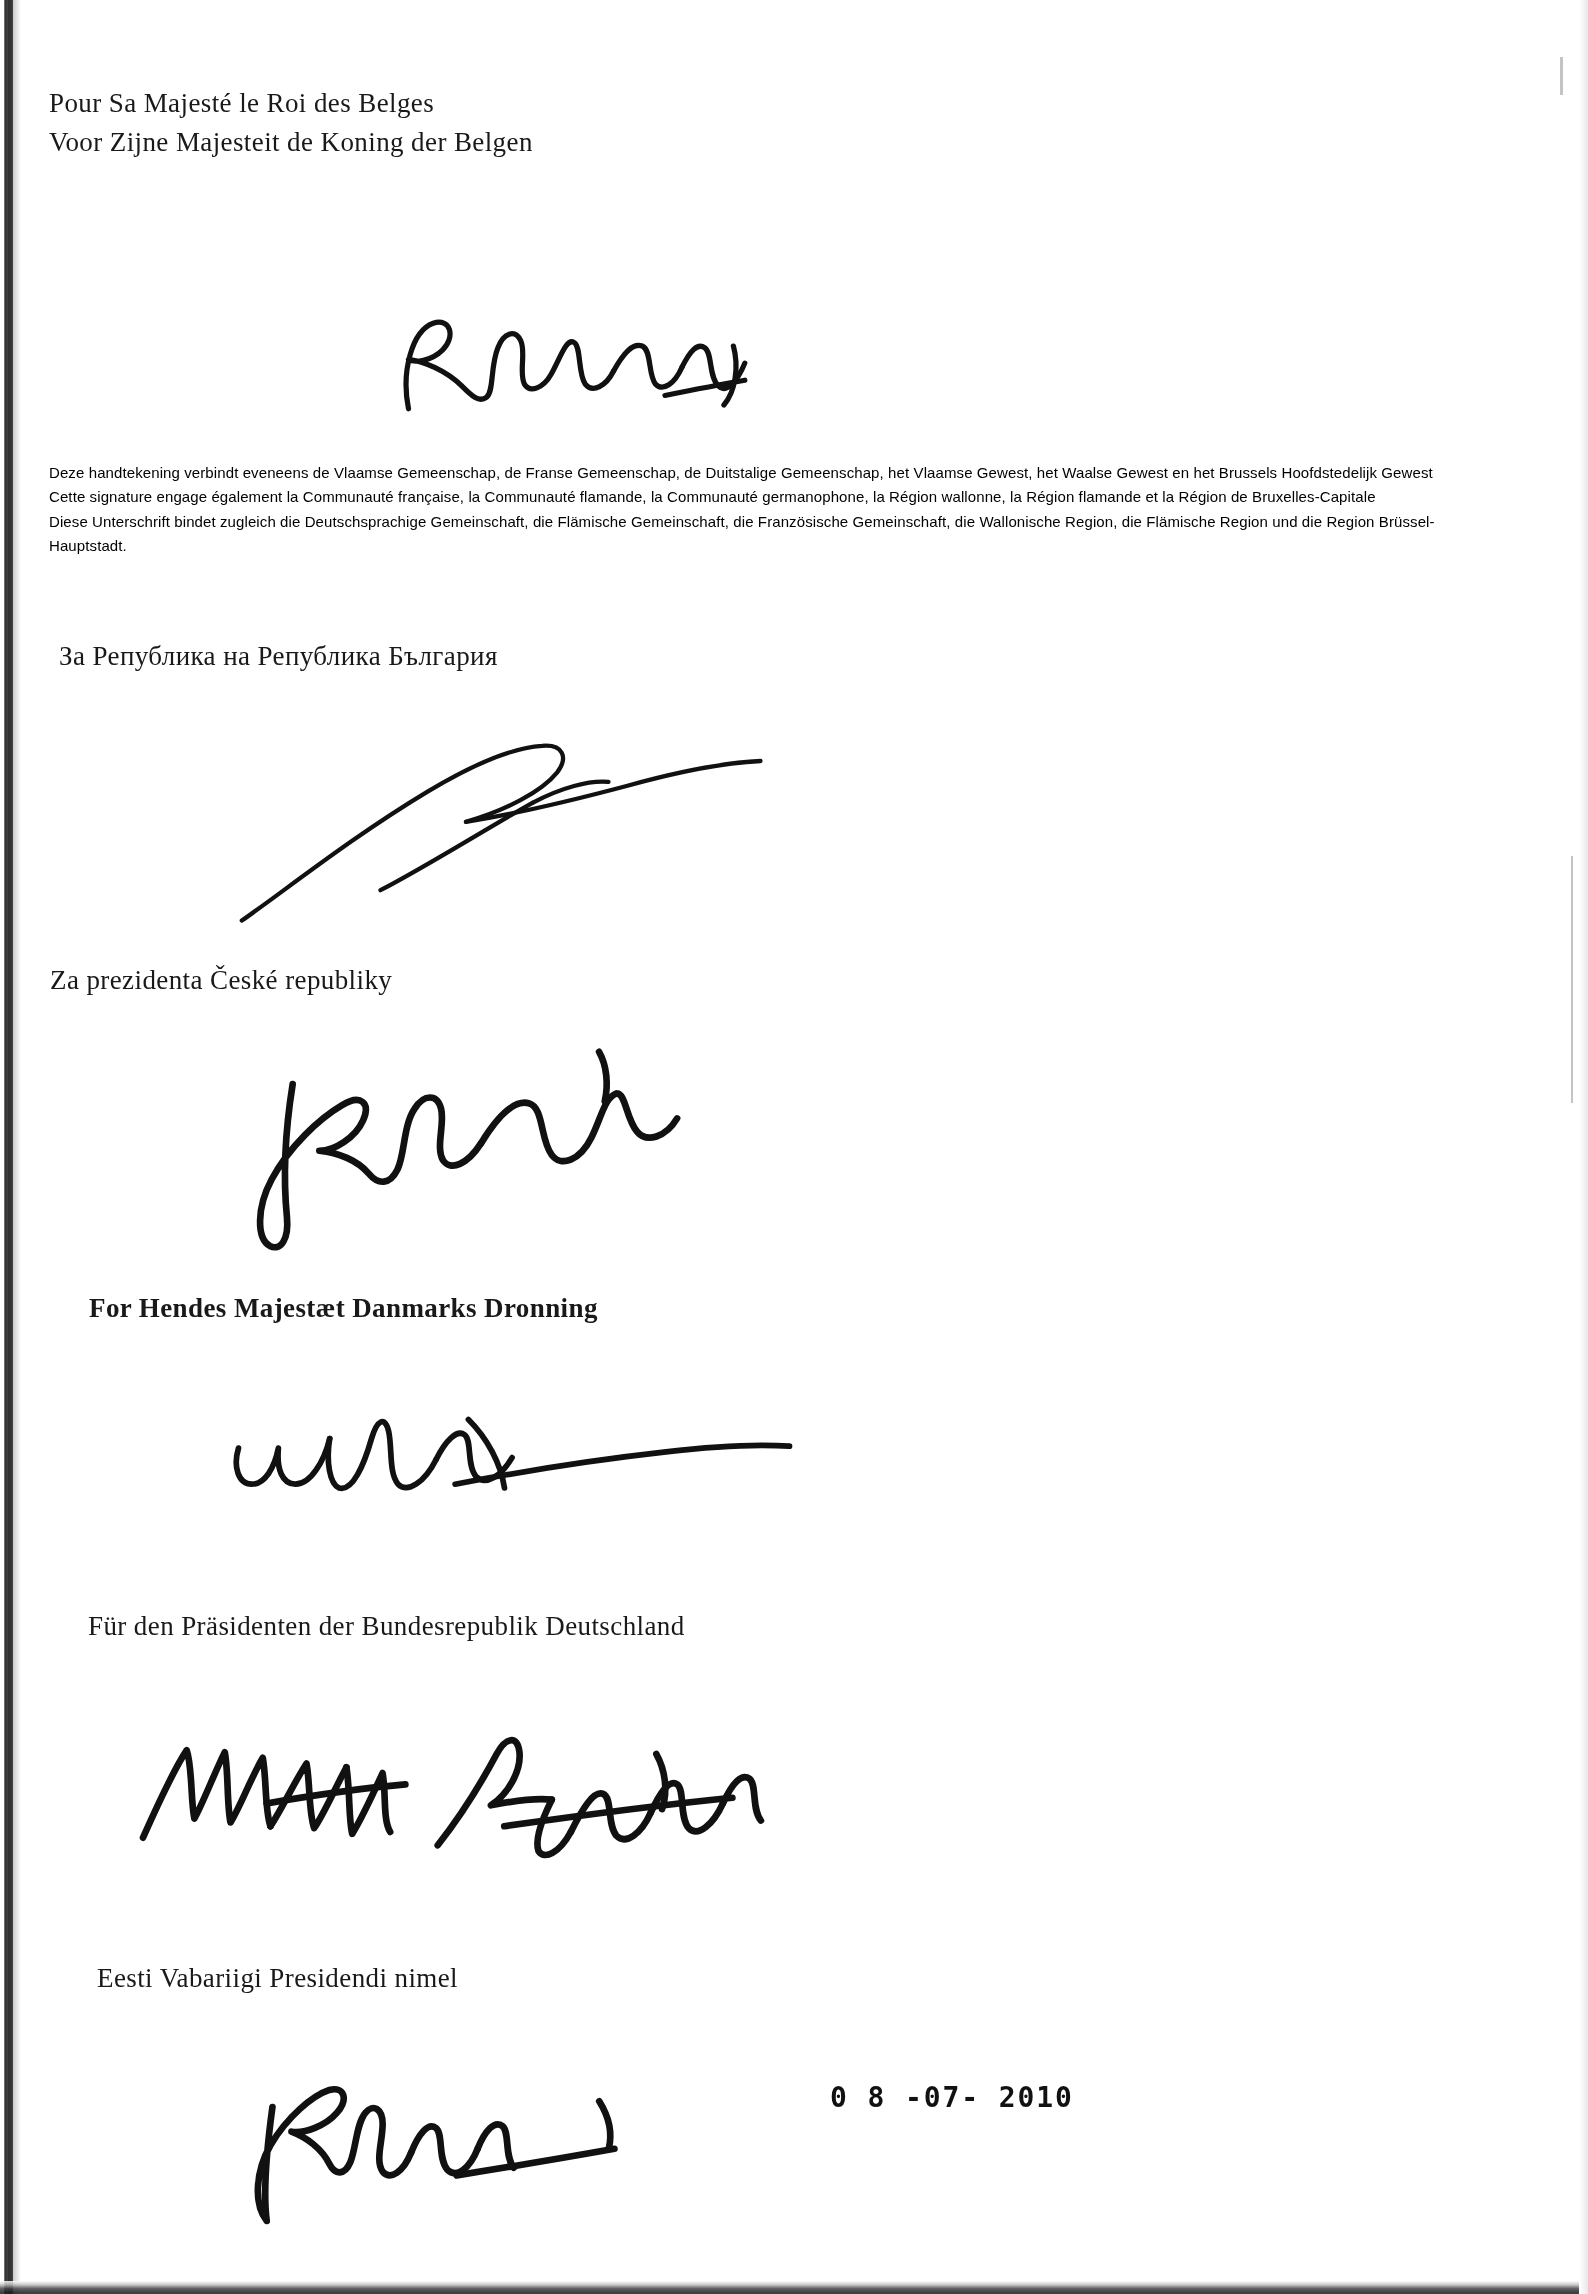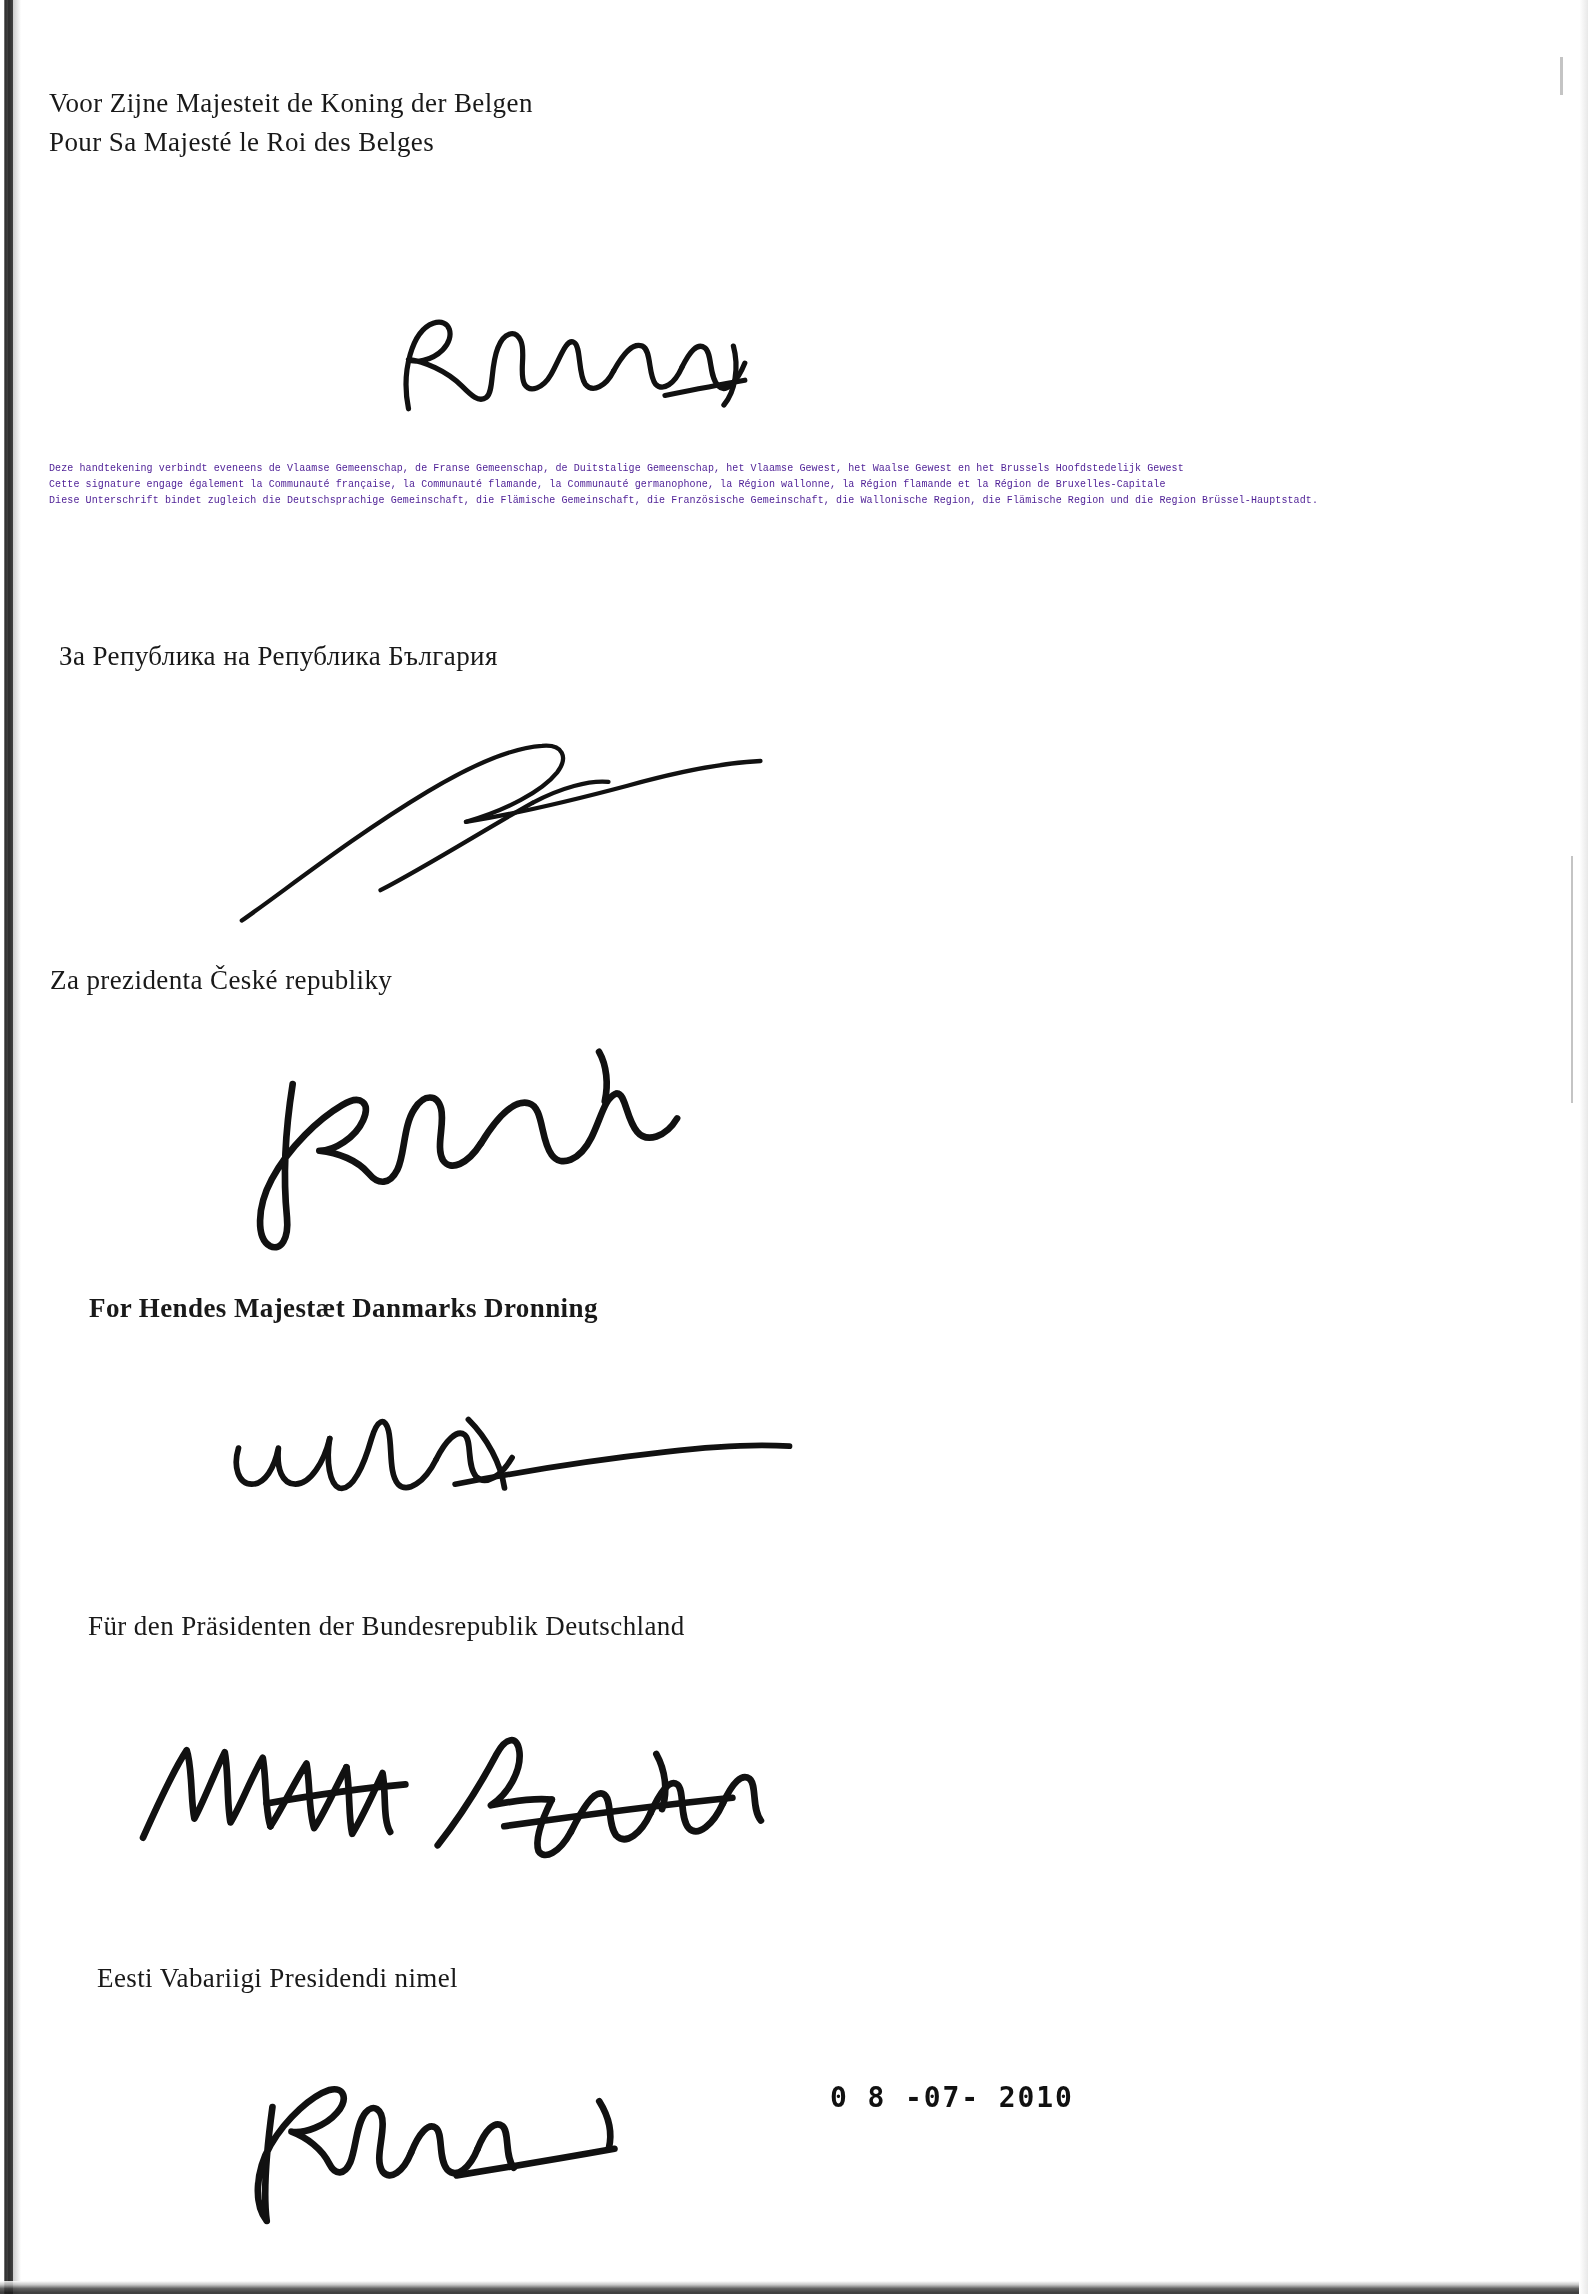--- a/index.html
+++ b/index.html
@@ -64,23 +64,23 @@
   }
   .party-line {
     font-family: "Liberation Serif", serif;
     font-size: 27px;
     color: #191919;
     letter-spacing: 0.4px;
     line-height: 1.45;
     white-space: pre;
   }
   .legal-note {
-    font-family: Liberation Mono, monospace;
-    font-size: 10px;
-    color: #4c1d95;
+    font-family: Liberation Sans, sans-serif;
+    font-size: 15px;
+    color: #000000;
     line-height: 1.62;
     letter-spacing: 0.1px;
     width: 1455px;
   }
   .legal-note div { white-space: normal; }
 
   .sig {
     position: absolute;
     pointer-events: none;
   }
@@ -101,22 +101,22 @@
 <div class="page">
 
   <div class="scan-edge-left"></div>
   <div class="scan-edge-left2"></div>
   <div class="scan-edge-bottom"></div>
   <div class="scan-edge-right"></div>
   <div class="scan-speck" style="left:1560px;top:57px;width:2.9px;height:38px;"></div>
   <div class="scan-speck" style="left:1571px;top:856px;width:1.9px;height:247px;"></div>
 
   <div class="block" style="left:49px; top:84px;">
+    <div class="party-line">Pour Sa Majesté le Roi des Belges</div>
     <div class="party-line">Voor Zijne Majesteit de Koning der Belgen</div>
-    <div class="party-line">Pour Sa Majesté le Roi des Belges</div>
   </div>
 
   <div class="sig" style="left:380px; top:304px;">
     <svg width="399" height="124" viewBox="0 0 420 130" fill="none" xmlns="http://www.w3.org/2000/svg">
       <g stroke="#111" stroke-width="5.5" stroke-linecap="round" stroke-linejoin="round" fill="none">
         <path d="M30 110 C22 70 34 28 56 20 C74 14 80 34 66 48 C54 60 36 62 30 58 C46 60 70 70 86 86 C96 96 104 104 112 98 C120 92 116 66 124 46 C130 30 142 26 148 38 C154 50 146 72 152 84 C158 94 172 88 180 74 C190 56 196 36 204 40 C212 44 208 72 216 84 C224 94 238 86 246 70"></path>
         <path d="M246 70 C256 52 266 40 276 44 C286 48 282 74 290 84 C298 92 310 84 318 66"></path>
         <path d="M318 66 C326 50 334 40 342 46 C350 52 346 76 356 86 C364 94 376 82 384 62"></path>
         <path d="M300 96 C320 92 350 86 384 80"></path>
         <path d="M372 44 C378 66 374 92 362 106"></path>

